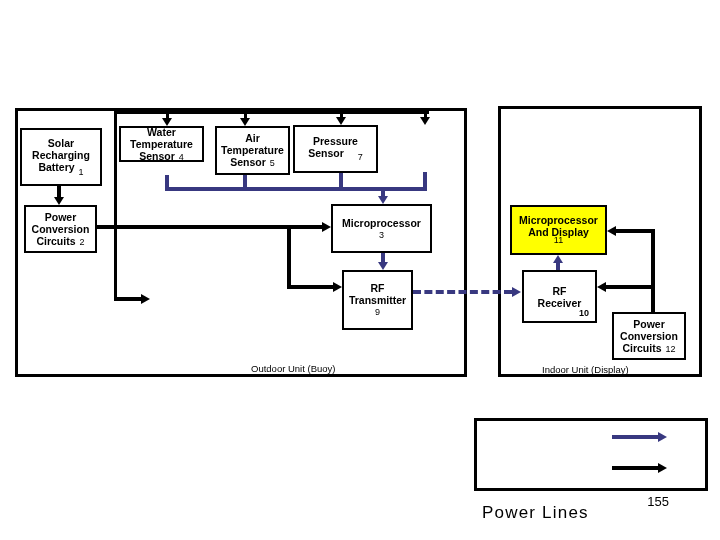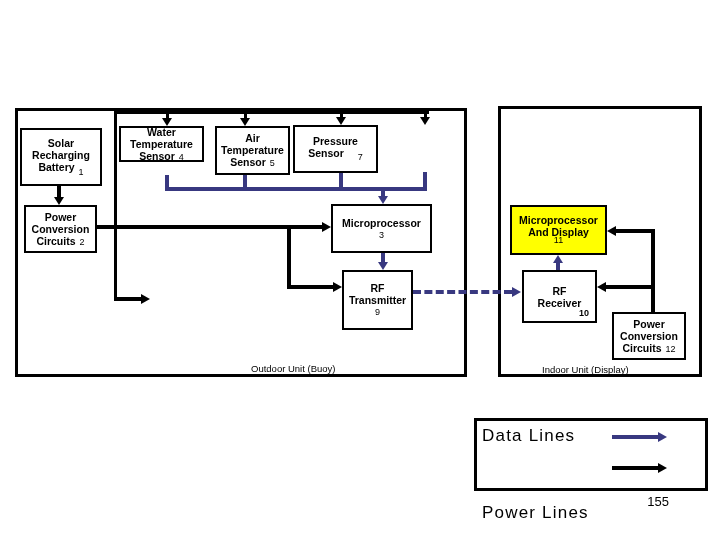--- a/index.html
+++ b/index.html
@@ -148,21 +148,20 @@
     <div class="num" style="position:absolute;right:6px;bottom:2px;font-weight:bold;">10</div>
   </div>
 
   <div class="blk" style="left:612px;top:312px;width:74px;height:48px;">
     <div>Power</div>
     <div>Conversion</div>
     <div><span>Circuits</span><span class="num inl">12</span></div>
   </div>
 
   <div class="legend"></div>
-  <div class="legend-label" style="left:482px;top:426px;">Data Lines</div>
   <div class="ln blue" style="left:612px;top:435px;width:47px;height:4px;"></div>
   <div class="tri right bright" style="left:658px;top:432px;"></div>
 
   <div class="legend-label" style="left:482px;top:459px;margin-top:44px;">Power Lines</div>
   <div class="ln" style="left:612px;top:466px;width:47px;height:4px;"></div>
   <div class="tri right" style="left:658px;top:463px;"></div>
 
   <div class="pagenum">155</div>
 
 </div>

